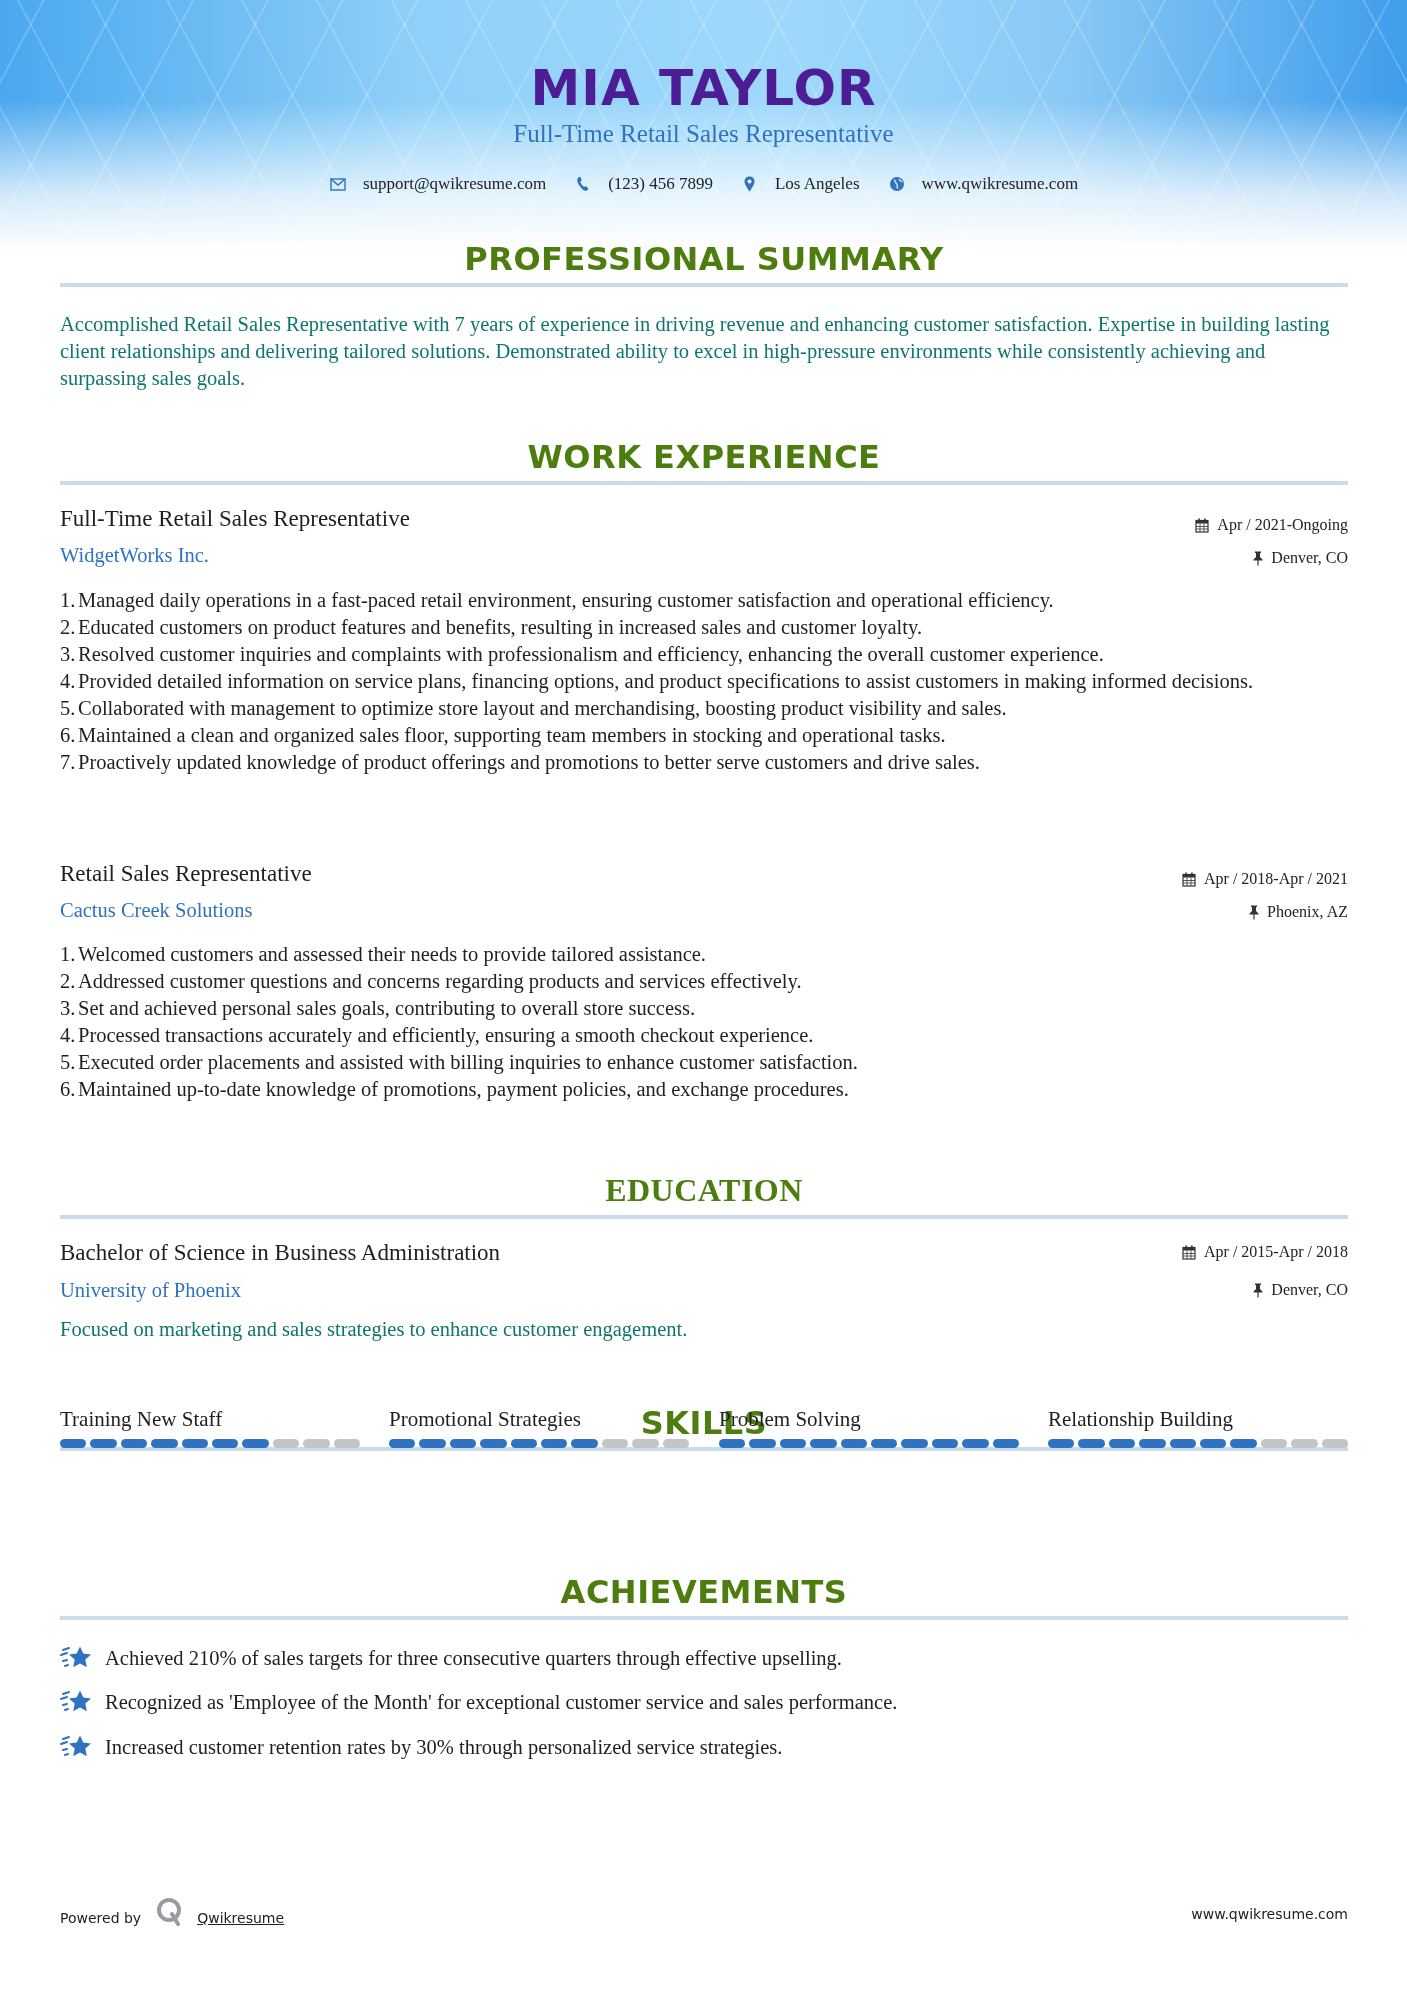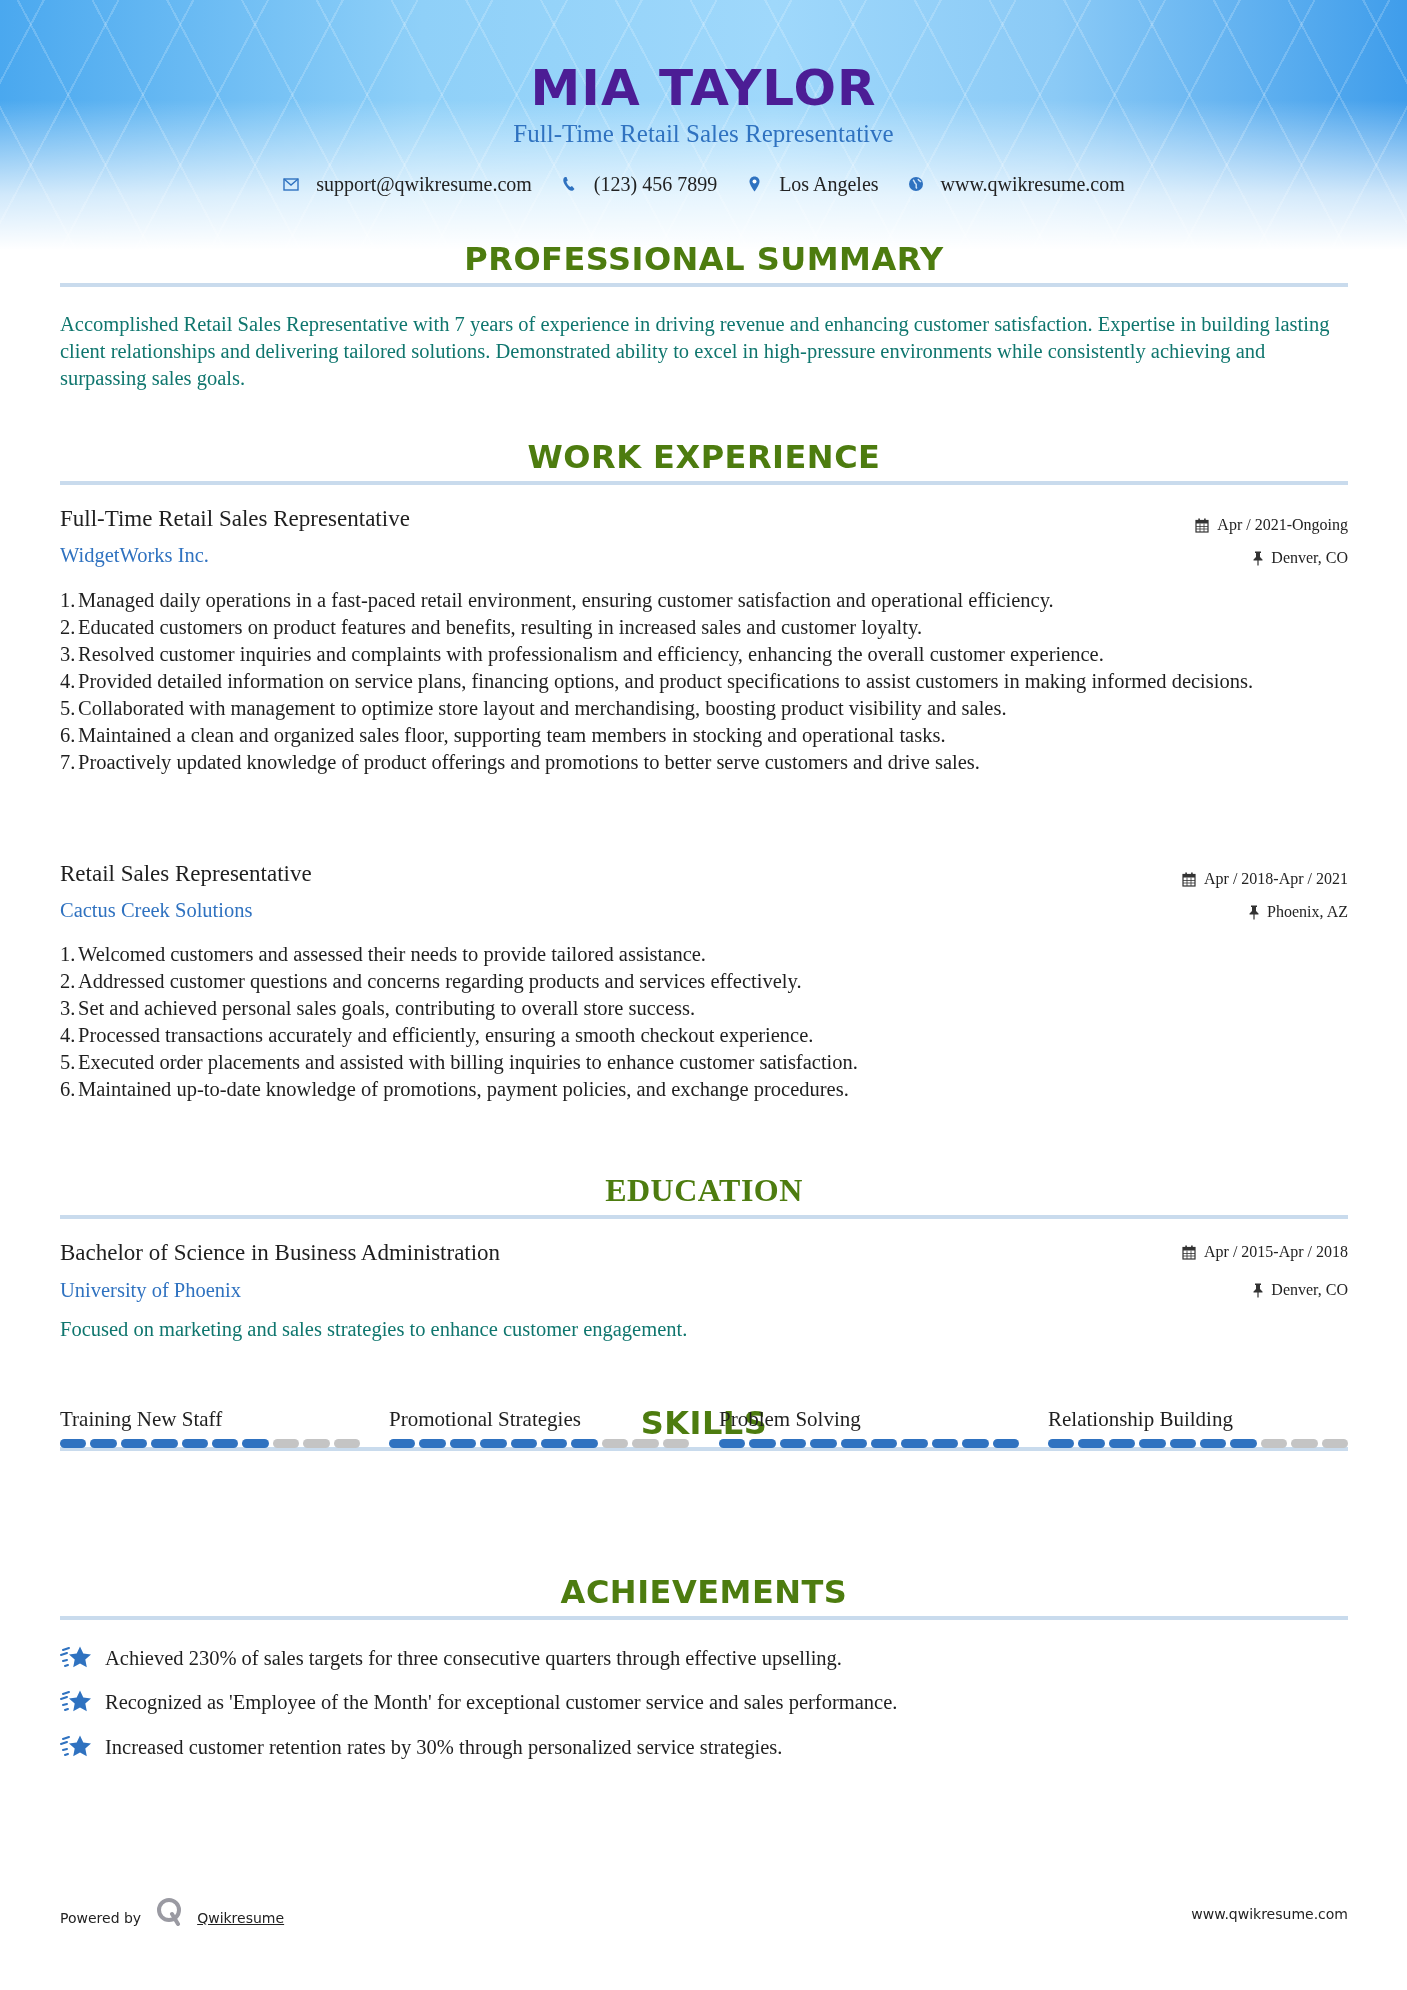--- a/index.html
+++ b/index.html
@@ -20,21 +20,21 @@
     font-size: 50px; letter-spacing: 1px; color: #4c1d95; text-align: center; line-height: 60px;
   }
   .title {
     position: absolute; left: 0; width: 1407px; top: 118px;
     font-size: 25px; color: #2f72c0; text-align: center; line-height: 32px;
     font-family: "Liberation Serif", serif;
   }
   .contact {
     position: absolute; left: 0; width: 1407px; top: 172px; height: 24px;
     display: flex; justify-content: center; align-items: center; gap: 8px;
-    font-size: 20px; font-family: "Liberation Serif", serif; color: #222;
+    font-size: 17px; font-family: "Liberation Serif", serif; color: #222;
   }
   .contact .ci { display: flex; align-items: center; margin: 0 10px; }
   .contact .ico { width: 18px; height: 18px; margin-right: 16px; display: inline-flex; align-items: center; justify-content: center; }
 
   .section-head {
     position: absolute; left: 60px; width: 1288px; text-align: center;
     font-family: "DejaVu Sans", "Liberation Sans", sans-serif; font-weight: bold; font-size: 32px;
     color: #4d7c0f; letter-spacing: 0.5px;
   }
   .rule { position: absolute; left: 60px; width: 1288px; height: 4px; background: #c9dbed; }
@@ -311,21 +311,21 @@
 <div class="section-head" style="top:1573px;">ACHIEVEMENTS</div>
 <div class="rule" style="top:1616px;"></div>
 
 <div class="ach" style="top:1645px;">
   <span class="star">
     <svg width="34" height="26" viewBox="0 0 34 26">
         <path d="M3 5 L9 3 M1 10 L7 8 M3 16 L7 15 M5 21 L8 20" stroke="#2f72c0" stroke-width="2" stroke-linecap="round"></path>
         <path d="M20 1.5 L23.3 8.5 L31 9.4 L25.3 14.6 L26.8 22.3 L20 18.5 L13.2 22.3 L14.7 14.6 L9 9.4 L16.7 8.5 Z" fill="#2f72c0"></path>
       </svg>
   </span>
-  <span>Achieved 230% of sales targets for three consecutive quarters through effective upselling.</span>
+  <span>Achieved 210% of sales targets for three consecutive quarters through effective upselling.</span>
 </div>
 <div class="ach" style="top:1689px;">
   <span class="star">
     <svg width="34" height="26" viewBox="0 0 34 26">
         <path d="M3 5 L9 3 M1 10 L7 8 M3 16 L7 15 M5 21 L8 20" stroke="#2f72c0" stroke-width="2" stroke-linecap="round"></path>
         <path d="M20 1.5 L23.3 8.5 L31 9.4 L25.3 14.6 L26.8 22.3 L20 18.5 L13.2 22.3 L14.7 14.6 L9 9.4 L16.7 8.5 Z" fill="#2f72c0"></path>
       </svg>
   </span>
   <span>Recognized as 'Employee of the Month' for exceptional customer service and sales performance.</span>
 </div>

